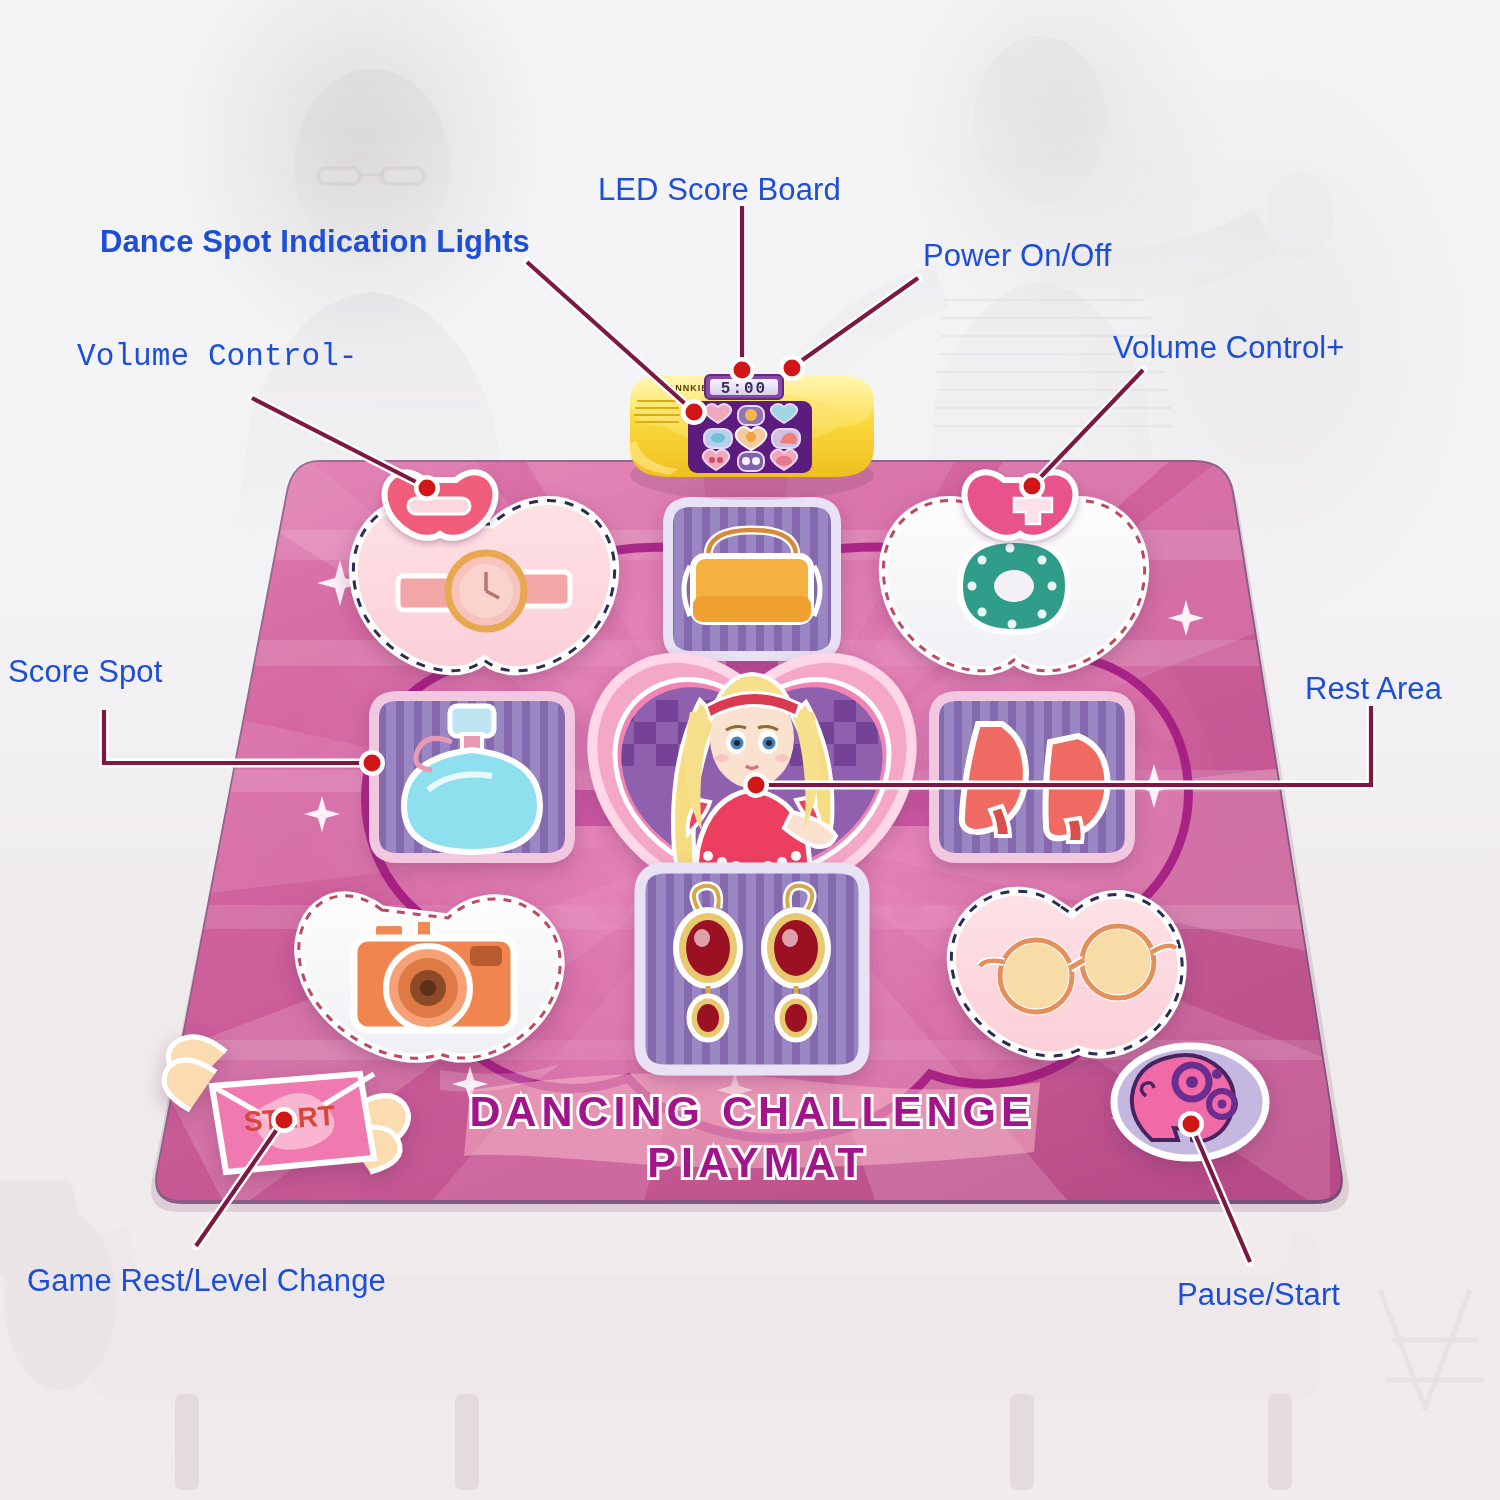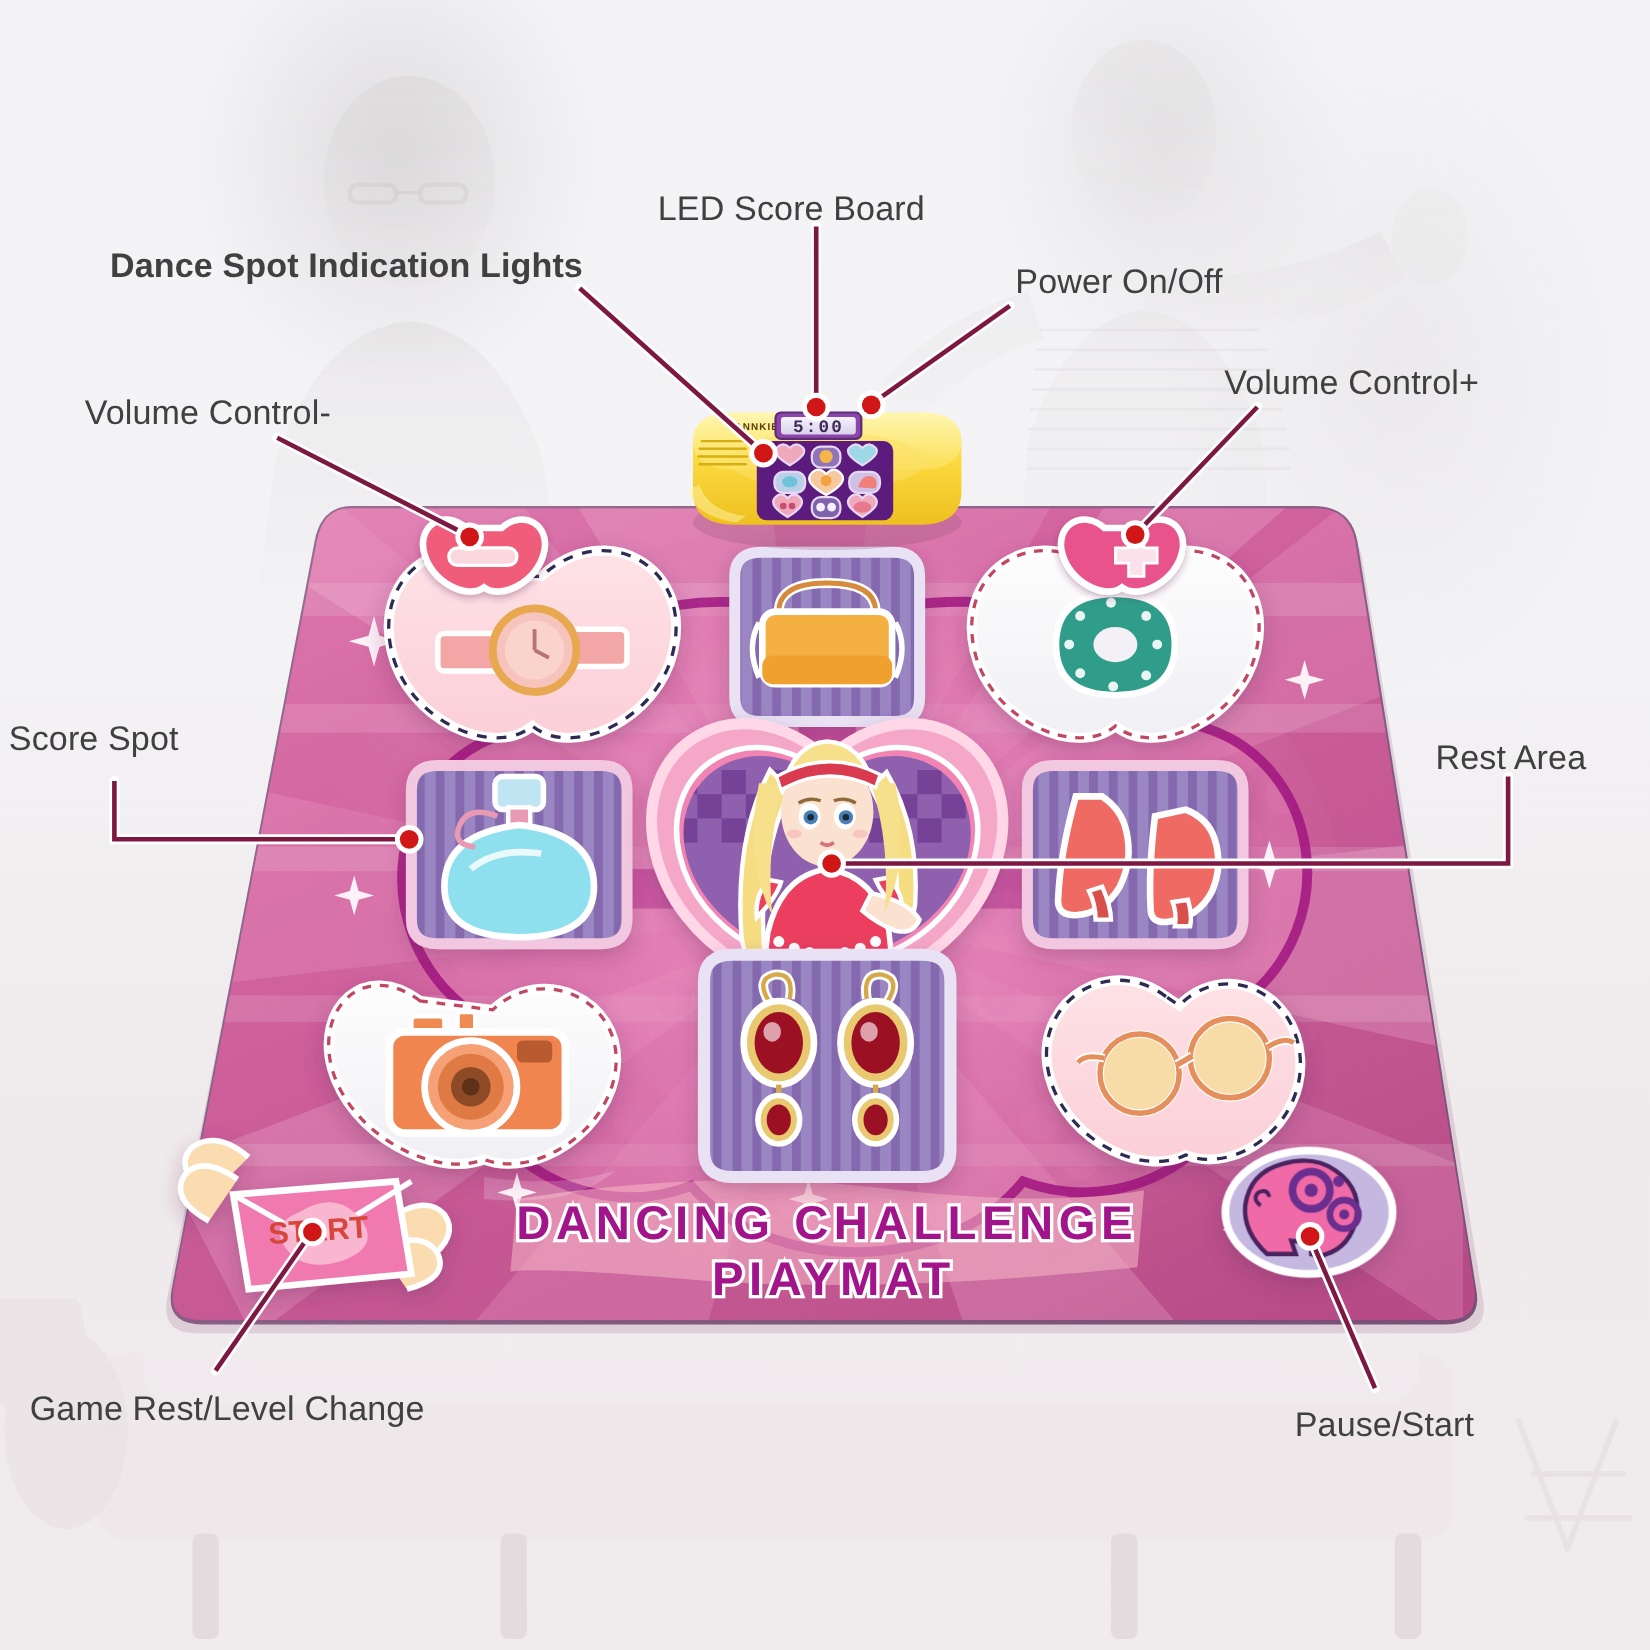--- a/index.html
+++ b/index.html
@@ -24,31 +24,31 @@
 
   
   #mat-wrap { position: absolute; left: 0; top: 0; width: 1244px; height: 1500px; }
 
   
   #console-wrap { position: absolute; left: 600px; top: 345px; width: 300px; height: 170px; }
 
   
   .label {
     position: absolute;
-    color: #404040;
+    color: #1d4ed8;
     font-size: 31px;
     font-weight: 400;
     letter-spacing: .1px;
     white-space: nowrap;
     font-family: "Liberation Sans", sans-serif;
   }
   #lbl-dance-lights { left: 100px;  top: 224px; font-weight: bold; }
   #lbl-led         { left: 598px;  top: 172px; }
   #lbl-power       { left: 923px;  top: 238px; text-align: center; }
-  #lbl-volminus    { left: 77px;   top: 357px; }
+  #lbl-volminus    { left: 77px;   top: 339px; font-family: Liberation Mono, monospace; }
   #lbl-volplus     { left: 1113px; top: 330px; }
   #lbl-dancespot   { left: 8px;    top: 654px; }
   #lbl-restarea    { left: 1305px; top: 652px; margin-top: 19px; }
   #lbl-gamestart   { left: 27px;   top: 1263px; }
   #lbl-pausestart  { left: 1148px; top: 1277px; margin-left: 29px; }
 
   #leaders { position:absolute; inset:0; pointer-events:none; }
 </style>
 </head>
 <body>

